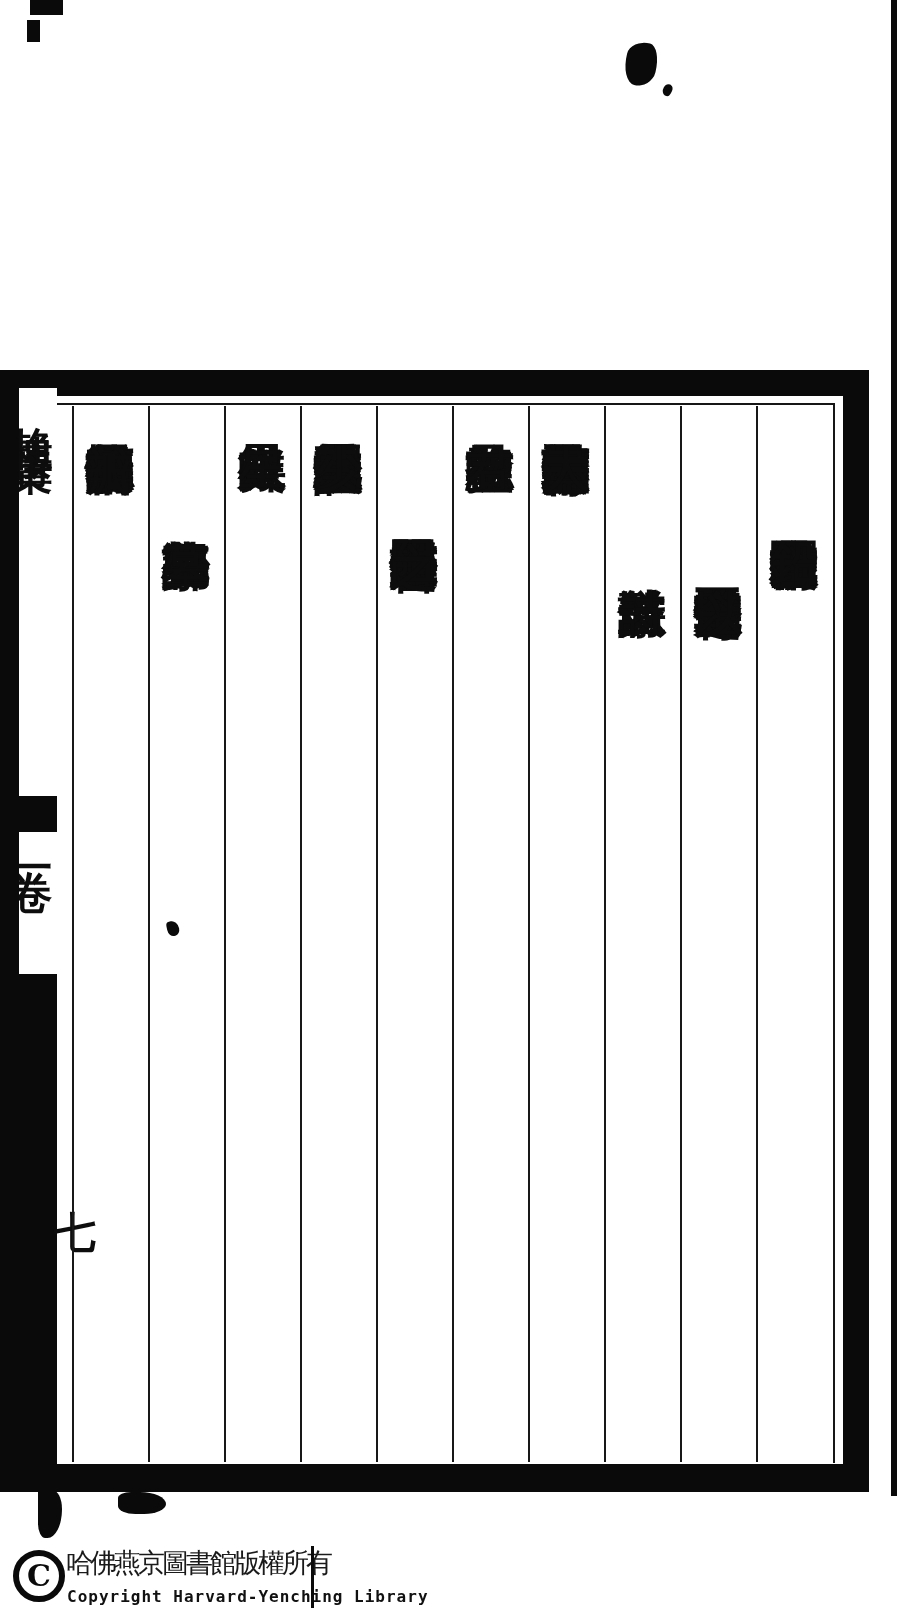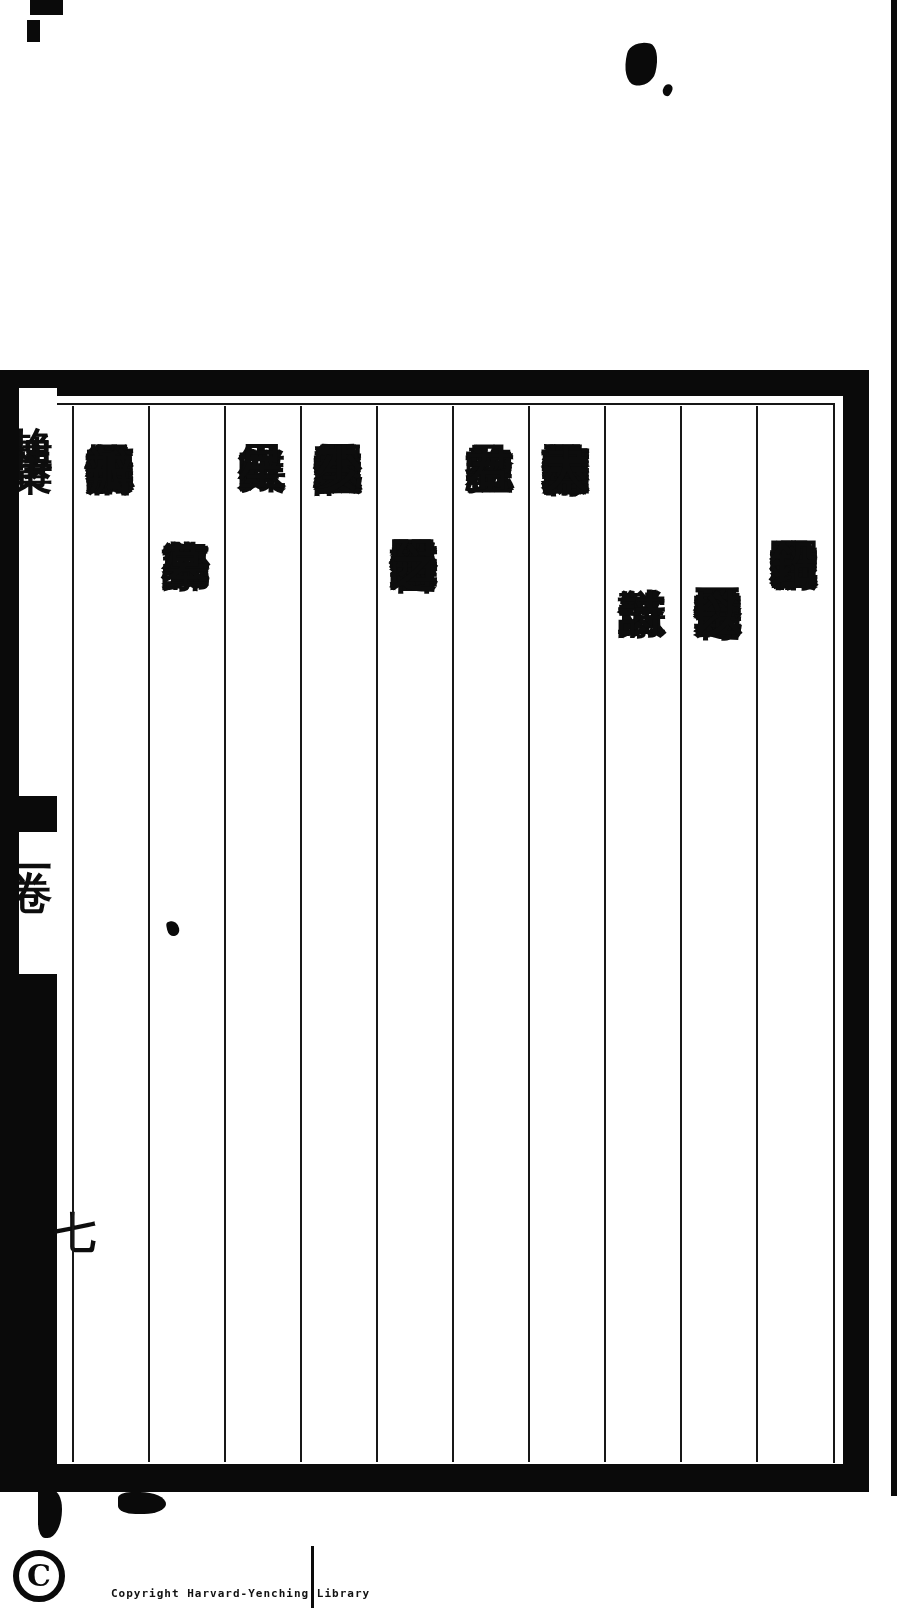--- a/index.html
+++ b/index.html
@@ -64,21 +64,21 @@
     position:absolute;left:13px;top:10px;width:40px;height:40px;border:6px solid #0a0a0a;
     border-radius:50%;display:flex;align-items:center;justify-content:center;
     font-family:"DejaVu Serif",serif;font-size:30px;font-weight:bold;color:#0a0a0a;line-height:1;
   }
   .stamp-cn{
     position:absolute;left:66px;top:5px;font-size:27px;color:#1a1a1a;letter-spacing:-3px;
     font-weight:normal;white-space:nowrap;
   }
   .stamp-en{
     position:absolute;left:67px;top:47px;font-family:"DejaVu Sans Mono",monospace;
-    font-size:11px;font-weight:bold;letter-spacing:1px;color:#111;white-space:nowrap;margin-left:44px;
+    font-size:16px;font-weight:bold;letter-spacing:1px;color:#111;white-space:nowrap;
   }
   .stamp-divider{position:absolute;left:311px;top:6px;width:3px;height:62px;background:#0a0a0a;}
 </style>
 </head>
 <body>
 
 <div class="edge-line"></div>
 <div class="corner-mark-1"></div>
 <div class="corner-mark-2"></div>
 <div class="ink-blot"></div>
@@ -110,15 +110,16 @@
   <div class="col c8 ind2">梅亭謁鄭少谷先生墓</div>
   <div class="col c9">千秋何李共詩名無病呻吟似矯情易代有碑扶宿草瓣</div>
 </div>
 <div class="small-mark"></div>
 
 <div class="blob-bottom-1"></div>
 <div class="blob-bottom-2"></div>
 
 <div class="stamp">
   <div class="copyright-circle">C</div>
+  <div class="stamp-cn">哈佛燕京圖書館版權所有</div>
   <div class="stamp-en">Copyright Harvard-Yenching Library</div>
   <div class="stamp-divider"></div>
 </div>
 
 </body></html>

